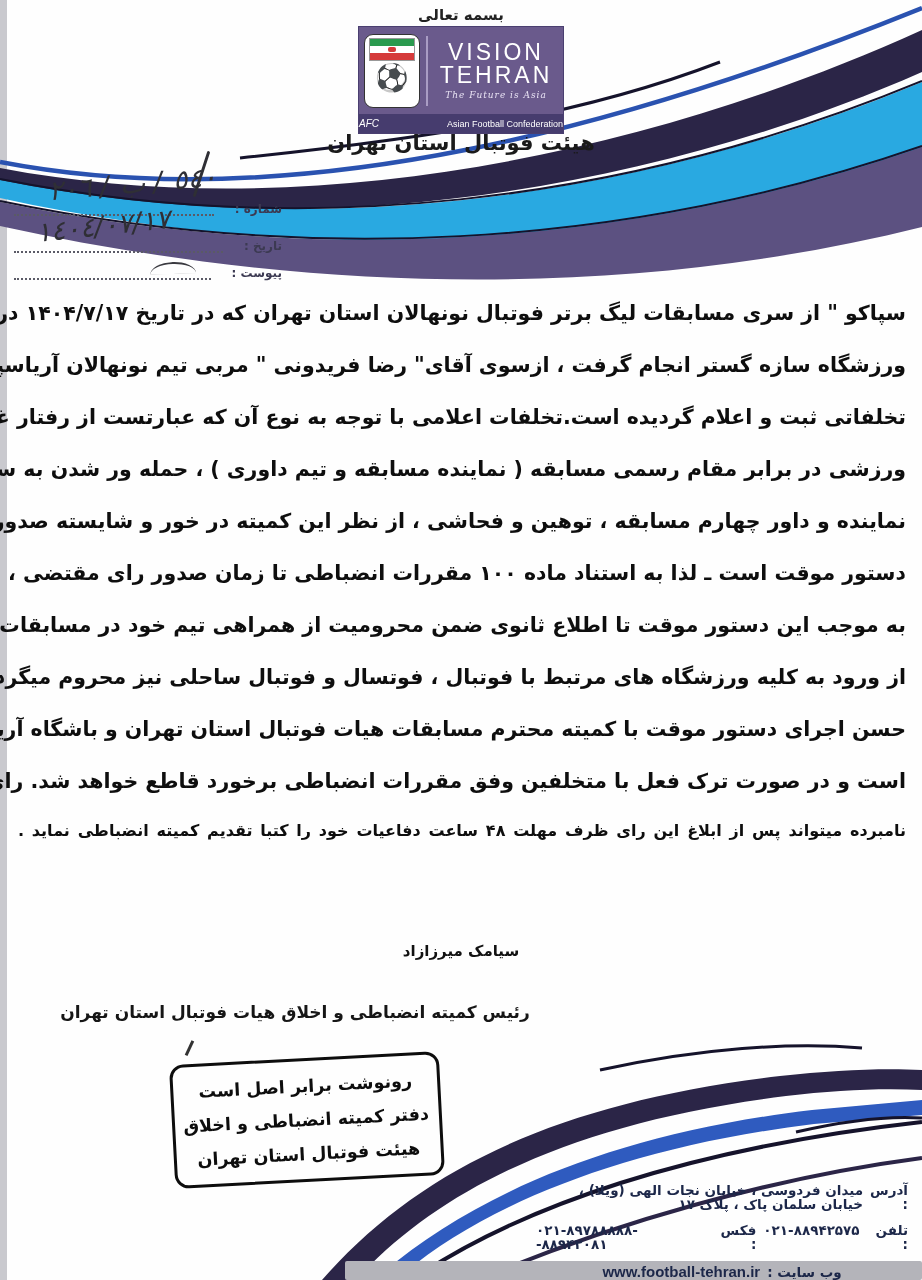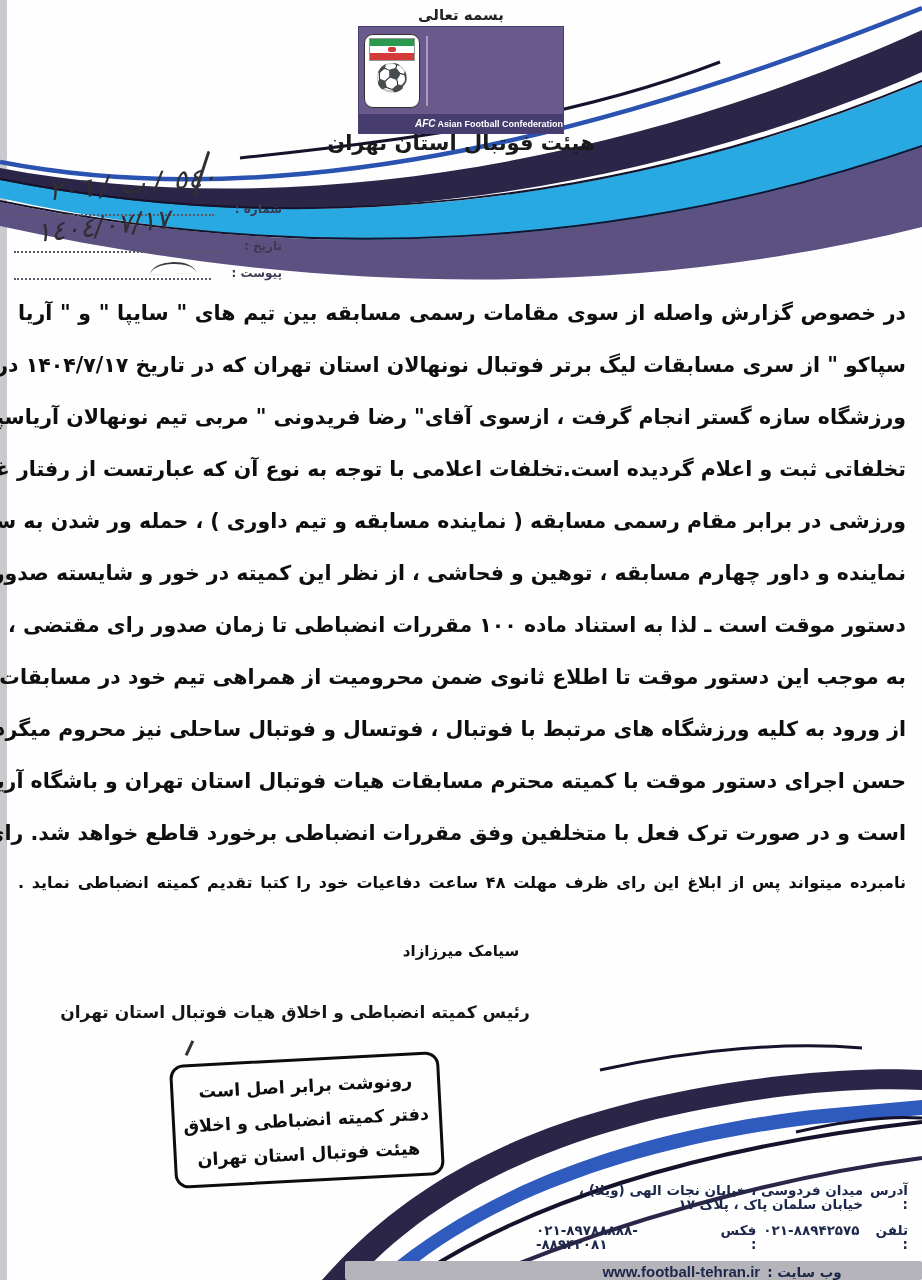--- a/index.html
+++ b/index.html
@@ -18,21 +18,21 @@
   .flag{width:44px;border:1px solid #999;}
   .flag .g{height:7px;background:#2a9a4e;}
   .flag .w{height:7px;background:#fff;display:flex;align-items:center;justify-content:center;}
   .flag .w i{display:block;width:8px;height:5px;background:#d53a3a;border-radius:2px;}
   .flag .r{height:7px;background:#d53a3a;}
   .ball{font-size:27px;line-height:34px;color:#111;}
   .logo-divider{width:2px;height:70px;background:#a99cc4;margin:0 6px;}
   .logo-text{flex:1;text-align:center;color:#fff;}
   .logo-text .big{font-family:"Liberation Sans",sans-serif;font-size:23px;letter-spacing:3px;line-height:1.02;font-weight:400;}
   .logo-text .script{font-family:"DejaVu Serif",serif;font-style:italic;font-size:9px;color:#e9e3f4;margin-top:3px;letter-spacing:1px;}
-  .afc-strip{height:19px;background:#463c6e;color:#fff;display:flex;align-items:center;justify-content:flex-end;gap:2px;font-family:"Liberation Sans",sans-serif;font-size:9px;font-weight:700;}
+  .afc-strip{height:19px;background:#463c6e;color:#fff;display:flex;align-items:center;justify-content:space-between;gap:2px;font-family:"Liberation Sans",sans-serif;font-size:9px;font-weight:400;}
   .afc-strip .afc{font-style:italic;font-size:10px;}
   .org-name{position:absolute;top:131px;left:0;width:922px;text-align:center;font-size:21px;font-weight:700;color:#1a1a1a;direction:rtl;}
   
   .ref-row{position:absolute;left:14px;width:268px;display:flex;direction:rtl;align-items:flex-end;gap:21px;}
   .ref-label{font-size:12px;font-weight:700;color:#3c3a52;white-space:nowrap;}
   .ref-dots{flex:1;border-bottom:2px dotted #5a5a66;height:14px;}
   .hand{position:absolute;color:#2f2f35;font-size:27px;font-style:italic;letter-spacing:3px;direction:ltr;}
   .hand-number{left:48px;top:168px;transform:rotate(-5deg);display:flex;gap:8px;}
   .hand-date{left:36px;top:210px;transform:rotate(-6deg);}
   .slash-mark{position:absolute;left:200px;top:150px;width:3px;height:48px;background:#2f2f35;transform:rotate(18deg);border-radius:2px;}
@@ -94,20 +94,25 @@
         <div class="flag">
           <div class="g"></div>
             <div class="w">
               <i></i>
             </div>
             <div class="r"></div>
         </div>
         <div class="ball">⚽</div>
       </div>
       <div class="logo-divider"></div>
+      <div class="logo-text">
+        <div class="big">VISION</div>
+        <div class="big">TEHRAN</div>
+        <div class="script">The Future is Asia</div>
+      </div>
     </div>
     <div class="afc-strip">
       <span class="afc">AFC</span>
       <span>Asian Football Confederation</span>
     </div>
   </div>
 
   <div class="org-name">هیئت فوتبال استان تهران</div>
 
   <div class="ref-row" style="top:200px">
@@ -129,21 +134,20 @@
     <span>ب</span>
     <span>/</span>
     <span>٥٤٠</span>
   </div>
   <div class="hand hand-date">١٤٠٤/٠٧/١٧</div>
   <div class="slash-mark"></div>
   <div class="squiggle"></div>
 
 
   <div class="body-text">
-    <div class="bline">در خصوص گزارش واصله از سوی مقامات رسمی مسابقه بین تیم های " سایپا " و " آریا</div>
     <div class="bline">سپاکو " از سری مسابقات لیگ برتر فوتبال نونهالان استان تهران که در تاریخ ۱۴۰۴/۷/۱۷ در</div>
     <div class="bline">ورزشگاه سازه گستر انجام گرفت ، ازسوی آقای" رضا فریدونی " مربی تیم نونهالان آریاسپاکو "</div>
     <div class="bline">تخلفاتی ثبت و اعلام گردیده است.تخلفات اعلامی با توجه به نوع آن که عبارتست از رفتار غیر</div>
     <div class="bline">ورزشی در برابر مقام رسمی مسابقه ( نماینده مسابقه و تیم داوری ) ، حمله ور شدن به سمت</div>
     <div class="bline">نماینده و داور چهارم مسابقه ، توهین و فحاشی ، از نظر این کمیته در خور و شایسته صدور</div>
     <div class="bline">دستور موقت است ـ لذا به استناد ماده ۱۰۰ مقررات انضباطی تا زمان صدور رای مقتضی ، نامبرده</div>
     <div class="bline">به موجب این دستور موقت تا اطلاع ثانوی ضمن محرومیت از همراهی تیم خود در مسابقات آتی ،</div>
     <div class="bline">از ورود به کلیه ورزشگاه های مرتبط با فوتبال ، فوتسال و فوتبال ساحلی نیز محروم میگردد. مسئولیت</div>
     <div class="bline">حسن اجرای دستور موقت با کمیته محترم مسابقات هیات فوتبال استان تهران و باشگاه آریا سپاکو</div>
     <div class="bline">است و در صورت ترک فعل با متخلفین وفق مقررات انضباطی برخورد قاطع خواهد شد. رای صادره</div>

